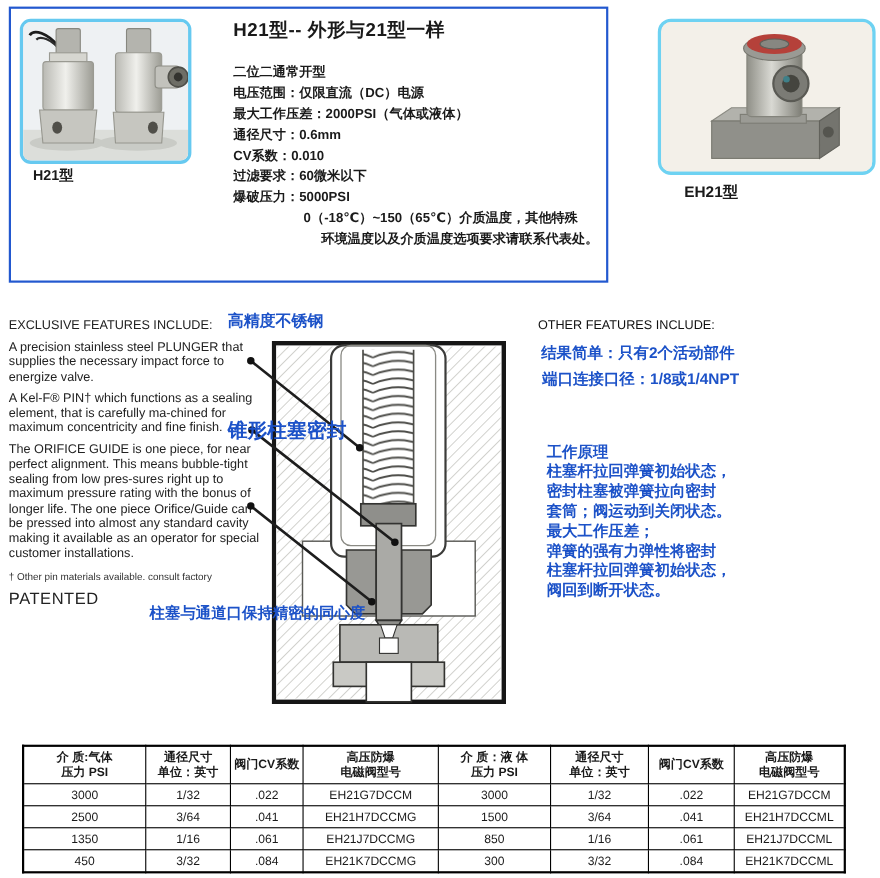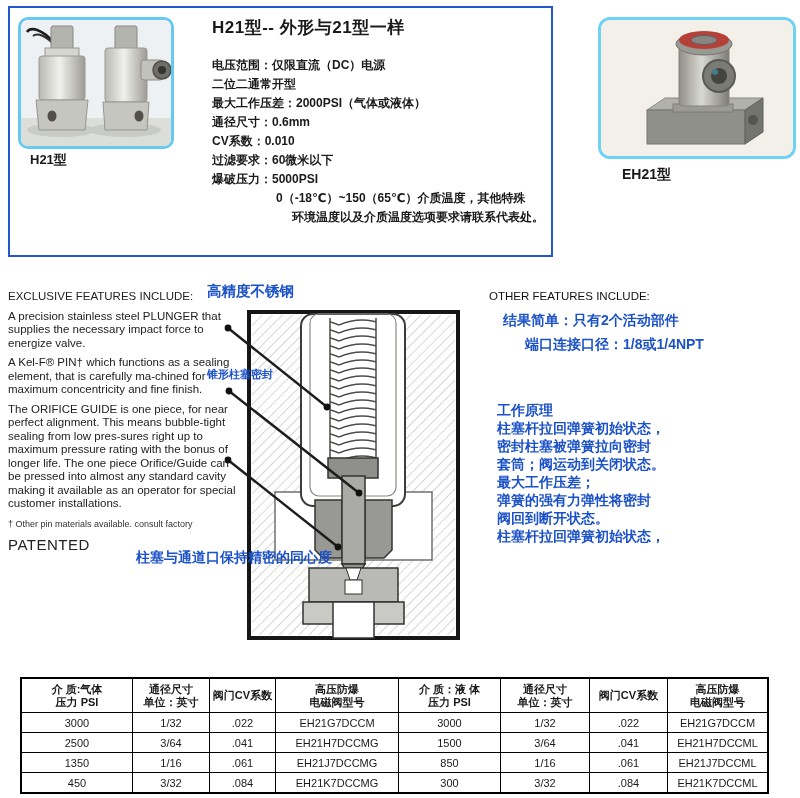--- a/index.html
+++ b/index.html
@@ -20,28 +20,28 @@
   .specs .indent1{padding-left:64px;}
   .specs .indent2{padding-left:80px;}
 
   
   .feat-left{left:8px;top:290px;width:231px;font-size:11.5px;line-height:13.5px;color:#222;}
   .feat-left .para{margin-top:6px;}
   .feat-left .foot{margin-top:7px;font-size:9px;color:#333;}
   .feat-left .pat{margin-top:7px;font-size:15px;letter-spacing:.5px;}
   .lbl{font-weight:bold;color:#1c52c8;white-space:nowrap;}
   .lbl-top{left:207px;top:282px;font-size:14.5px;}
-  .lbl-mid{left:207px;top:367px;font-size:11px;}
+  .lbl-mid{left:207px;top:379px;font-size:18px;}
   .lbl-bot{left:136px;top:549px;font-size:14px;}
   .diagram{left:247px;top:310px;width:213px;height:330px;}
   .leaders{left:200px;top:300px;width:270px;height:280px;pointer-events:none;}
 
   .feat-right-head{left:489px;top:290px;font-size:11.5px;color:#111;}
-  .bullet1{left:503px;top:312px;font-size:14px;}
-  .bullet2{left:493px;top:336px;font-size:14px;margin-left:32px;}
+  .bullet1{left:492px;top:312px;font-size:14px;}
+  .bullet2{left:493px;top:336px;font-size:14px;}
   .principle{left:497px;top:401px;font-size:14px;font-weight:bold;color:#1c52c8;line-height:18px;white-space:nowrap;}
 
   
   .spec-table{position:absolute;left:20px;top:677px;border-collapse:collapse;table-layout:fixed;
               font-size:11px;}
   .spec-table th,.spec-table td{border:1.5px solid #000;text-align:center;vertical-align:middle;padding:0;}
   .spec-table{border:2.5px solid #000;}
   .spec-table th{font-weight:bold;height:33px;line-height:13px;font-size:11px;}
   .spec-table td{height:19px;}
   .spec-table .c1{width:110px;} .spec-table .c2{width:76px;} .spec-table .c3{width:65px;}
@@ -84,22 +84,22 @@
       <circle cx="141" cy="50" r="4" fill="#33332f"></circle>
       <path d="M82,82 L128,82 L126,110 L84,110 Z" fill="#c6c6c0" stroke="#96968e" stroke-width="1"></path>
       <ellipse cx="118" cy="96" rx="4.5" ry="5.5" fill="#504f49"></ellipse>
     </svg>
   </div>
   <div class="abs h21-label">H21型</div>
 
   <div class="abs main-title">H21型--  外形与21型一样</div>
 
   <div class="abs specs">
+    <div>二位二通常开型</div>
     <div>电压范围：仅限直流（DC）电源</div>
-    <div>二位二通常开型</div>
     <div>最大工作压差：2000PSI（气体或液体）</div>
     <div>通径尺寸：0.6mm</div>
     <div>CV系数：0.010</div>
     <div>过滤要求：60微米以下</div>
     <div>爆破压力：5000PSI</div>
     <div class="indent1">0（-18℃）~150（65℃）介质温度，其他特殊</div>
     <div class="indent2">环境温度以及介质温度选项要求请联系代表处。</div>
   </div>
 
   <div class="abs eh21-frame">
@@ -208,22 +208,22 @@
   <div class="abs bullet1 lbl">结果简单：只有2个活动部件</div>
   <div class="abs bullet2 lbl">端口连接口径：1/8或1/4NPT</div>
 
   <div class="abs principle">
     <div>工作原理</div>
     <div>柱塞杆拉回弹簧初始状态，</div>
     <div>密封柱塞被弹簧拉向密封</div>
     <div>套筒；阀运动到关闭状态。</div>
     <div>最大工作压差；</div>
     <div>弹簧的强有力弹性将密封</div>
+    <div>柱塞杆拉回弹簧初始状态，</div>
     <div>阀回到断开状态。</div>
-    <div>柱塞杆拉回弹簧初始状态，</div>
   </div>
 
   <table class="spec-table">
     <thead>
       <tr>
         <th class="c1">
           <div>介 质:气体</div>
             <div>压力 PSI</div>
           </th>
         <th class="c2">

